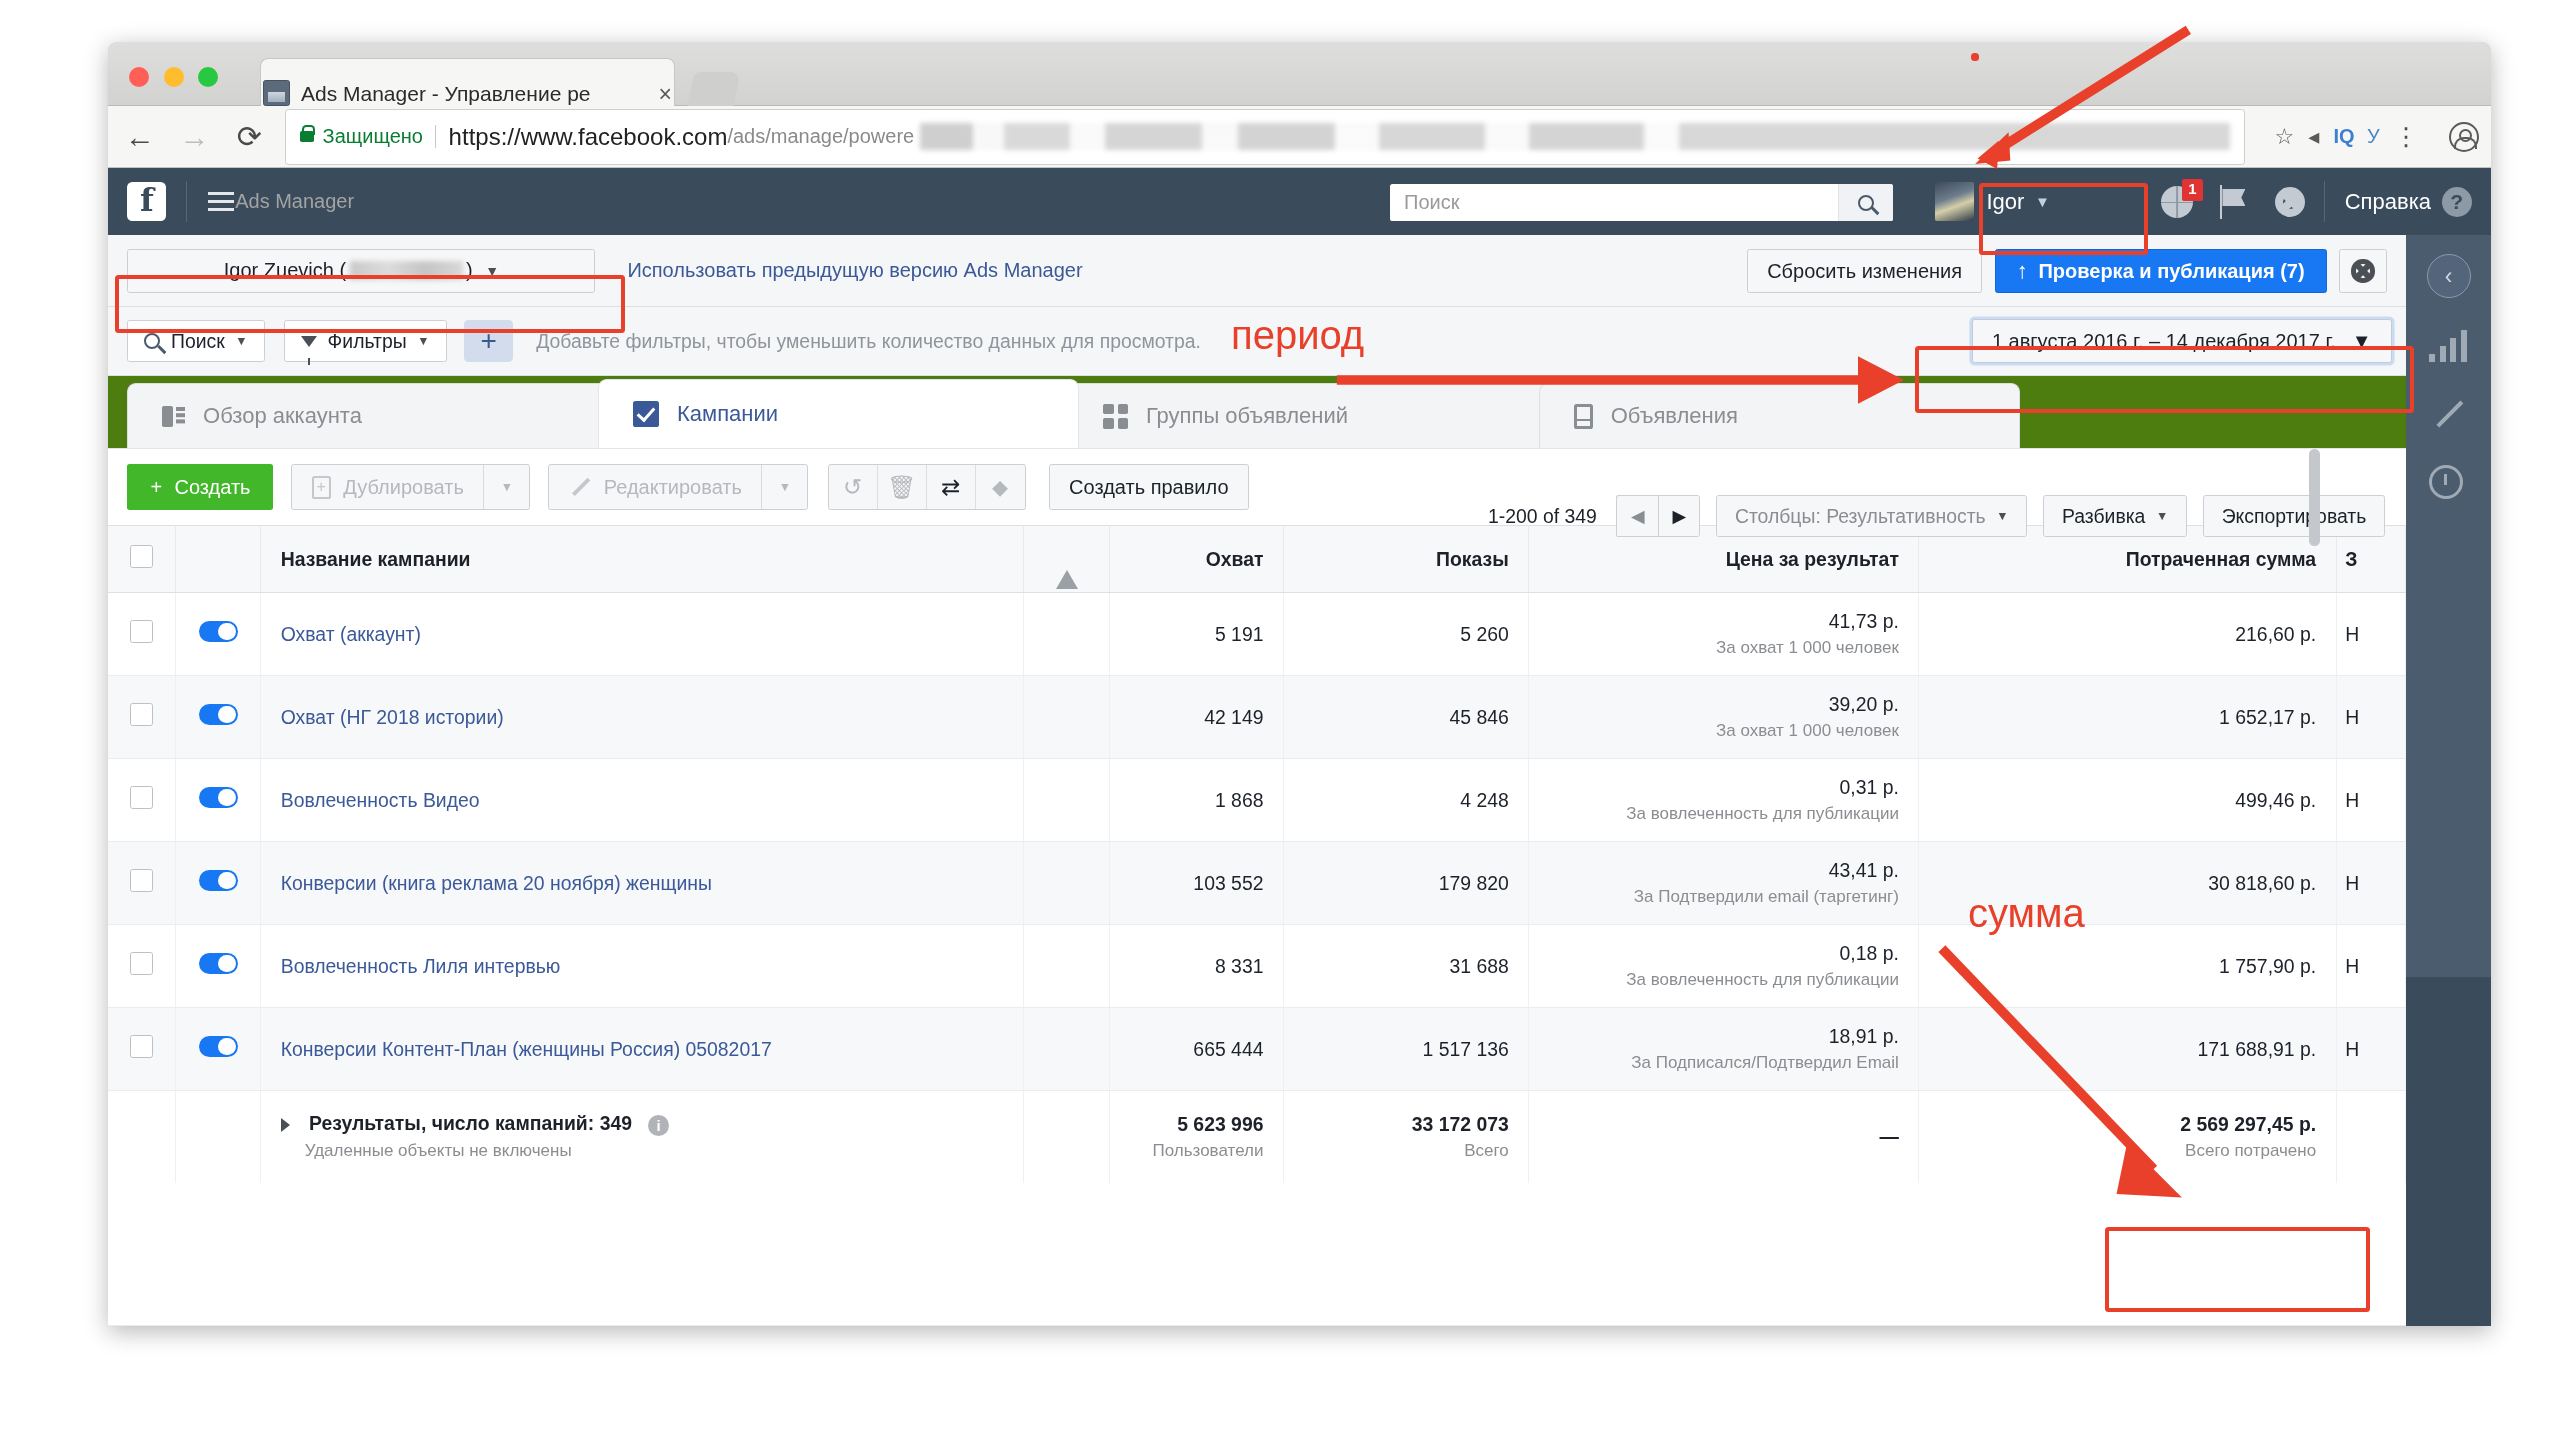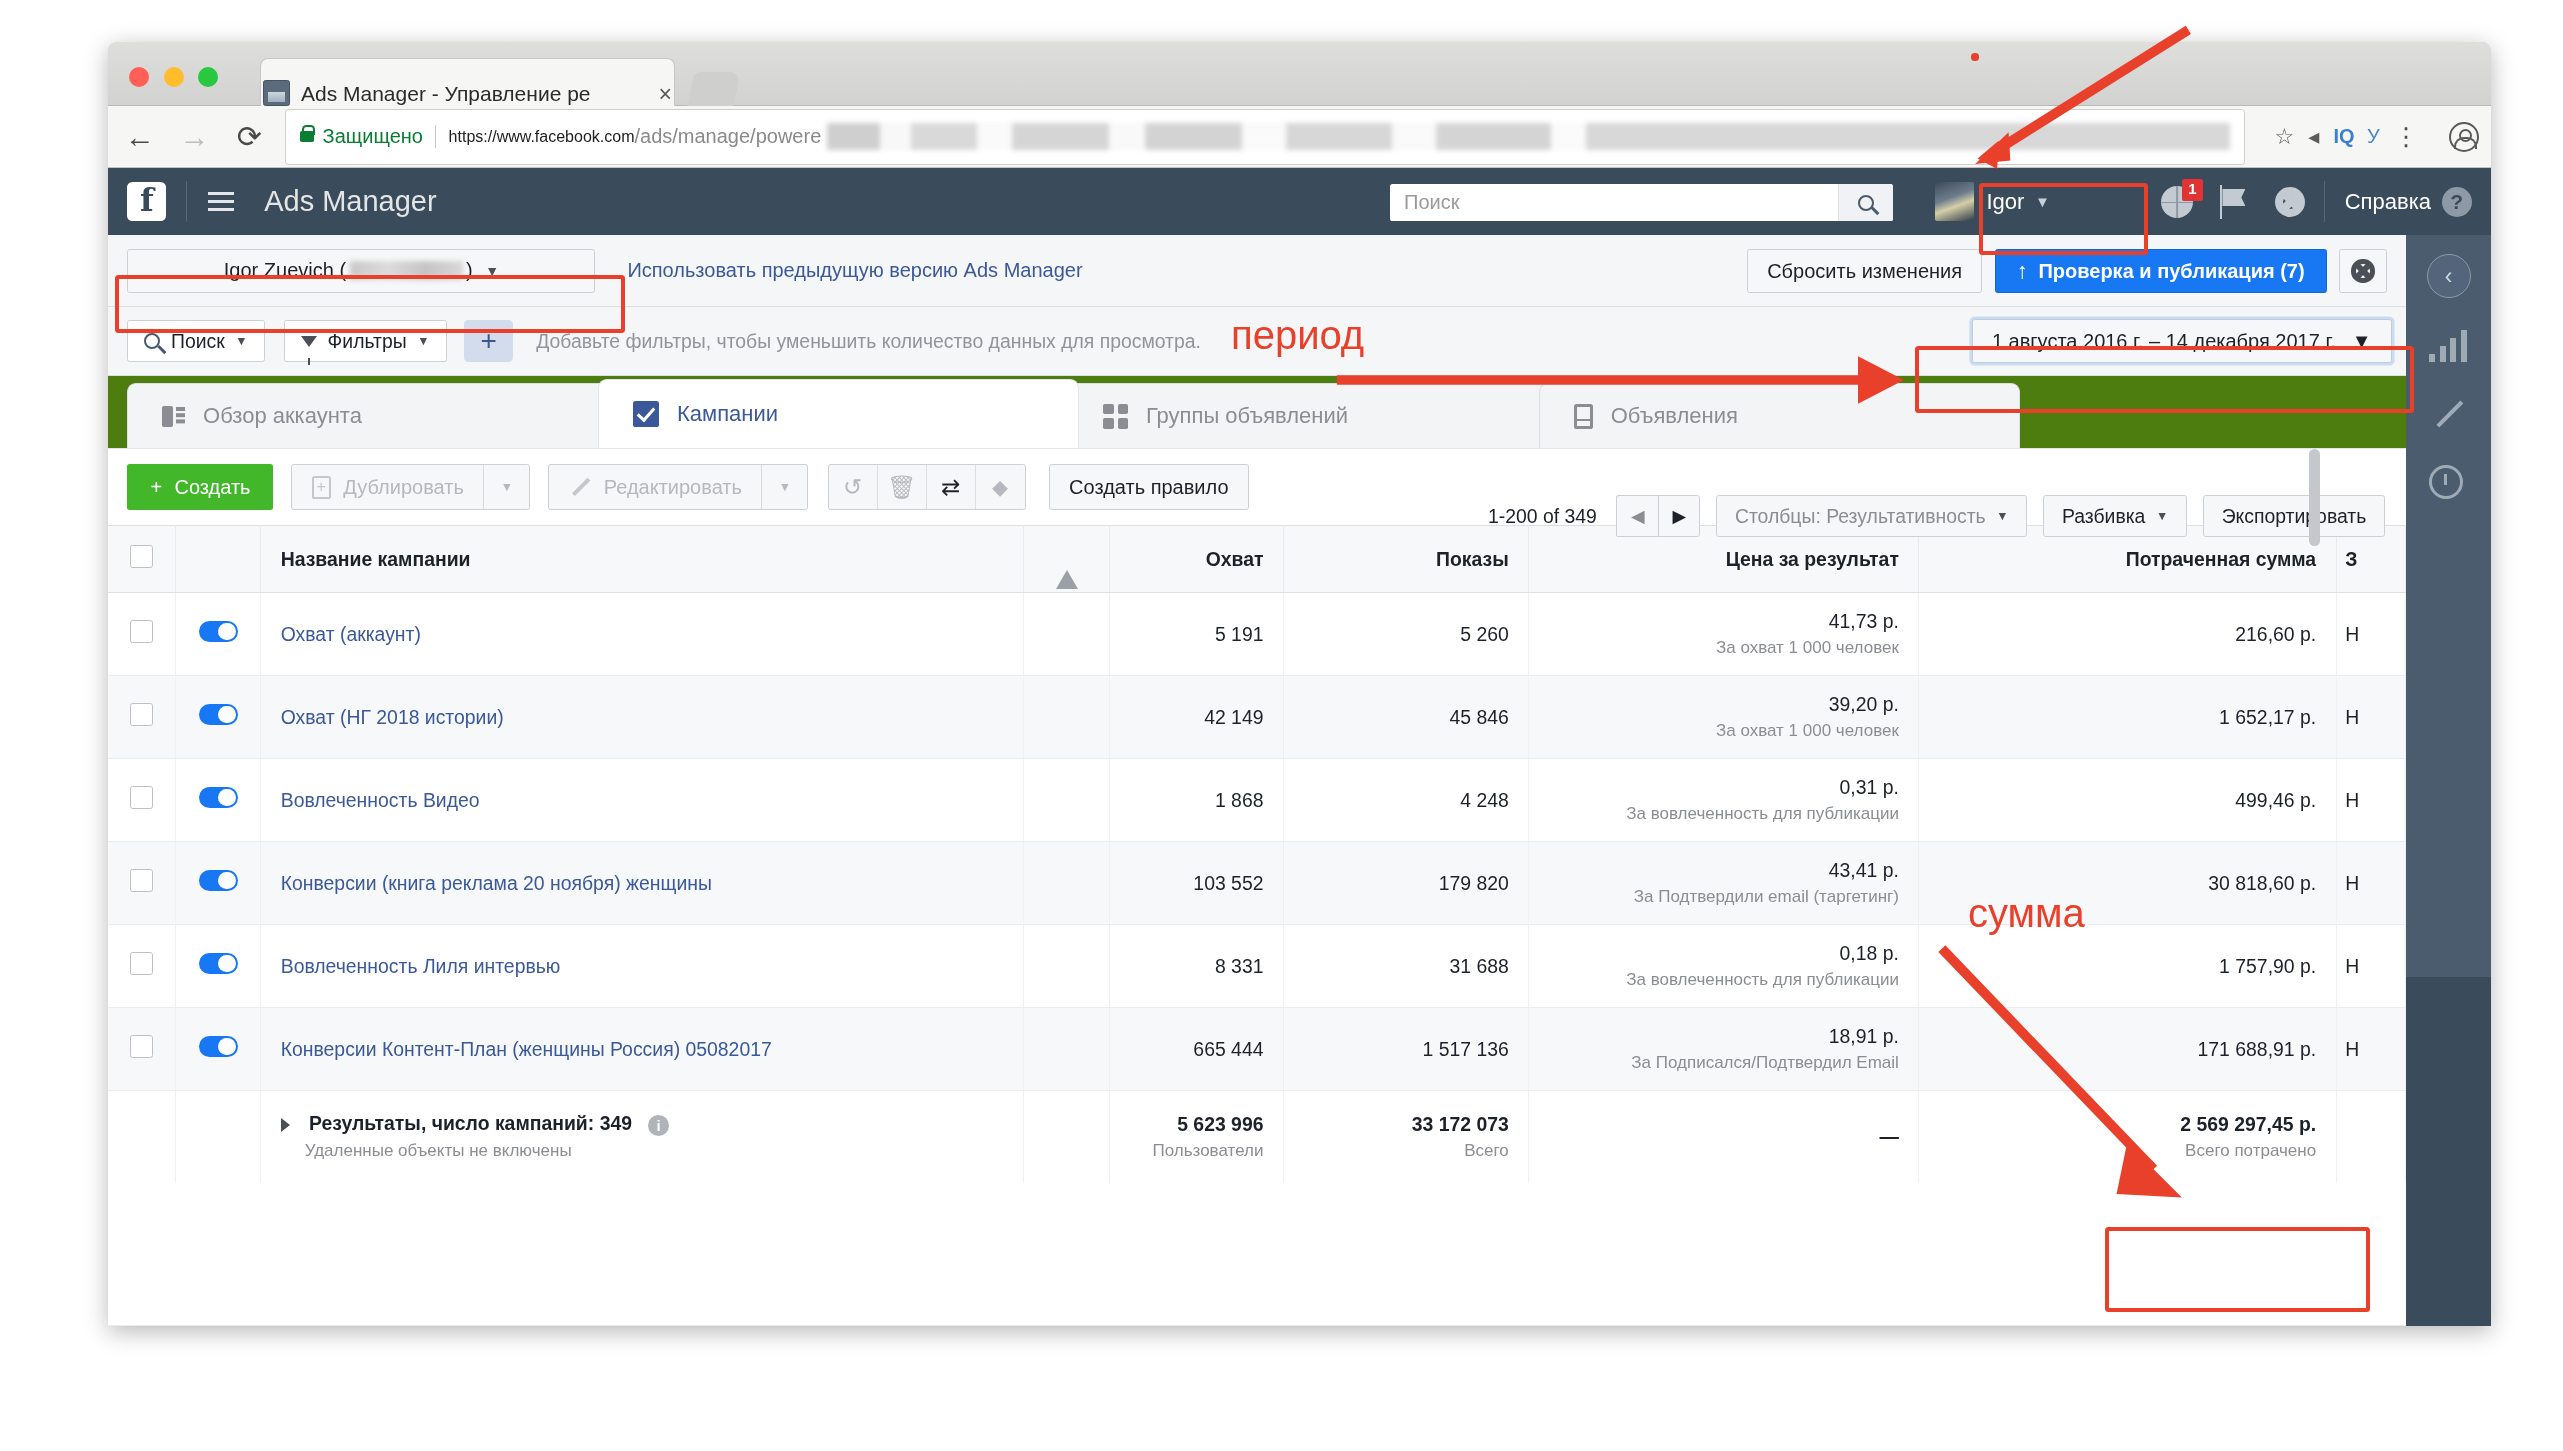--- a/index.html
+++ b/index.html
@@ -95,21 +95,21 @@
     border-radius: 1.8px; position: relative; margin-right: 8.8px;
   }
   #lock-icon::before {
     content: ""; position: absolute;
     left: 2.6px; top: -6.2px; width: 8.8px; height: 8px;
     border: 2.2px solid #0a7d33; border-bottom: none;
     border-radius: 4.4px 4.4px 0 0;
   }
   #secure-label { font-size: 20px; color: #0a7d33; margin-right: 12.4px; }
   #omni-sep { width: 0.9px; height: 23px; background: #c8c8c8; margin-right: 12.4px; }
-  #url-strong { font-size: 16px; color: #222; }
+  #url-strong { font-size: 24px; color: #222; }
   #url-rest { font-size: 20px; color: #8a8a8a; }
   #url-blur {
     flex: 1; height: 26.5px; margin-left: 5.3px;
     background:
       linear-gradient(90deg,
         rgba(195,195,195,.85) 0 53px, rgba(240,240,240,.5) 53px 84px,
         rgba(205,205,205,.8) 84px 150px, rgba(243,243,243,.45) 150px 185px,
         rgba(200,200,200,.8) 185px 282px, rgba(242,242,242,.5) 282px 318px,
         rgba(198,198,198,.8) 318px 415px, rgba(244,244,244,.5) 415px 459px,
         rgba(202,202,202,.8) 459px 565px, rgba(243,243,243,.5) 565px 609px,
@@ -157,21 +157,21 @@
     color: #3a4b5c; font-size: 32px; font-weight: bold;
     font-family: "DejaVu Serif", serif;
     display: flex; align-items: center; justify-content: center;
     line-height: 1; padding-bottom: 3.5px;
   }
   #fb-nav-sep { width: 0.9px; height: 41px; background: #55687a; margin-left: 19.4px; }
   #hamburger { width: 26.5px; margin-left: 21px; }
   #hamburger span {
     display: block; height: 2.6px; background: #e4e8ec; margin: 5.3px 0;
   }
-  #fb-nav-title { font-size: 29px; color: #e5e5e5; margin-left: 30px; }
+  #fb-nav-title { font-size: 20px; color: #a3a3a3; margin-left: 1px; }
   #fb-search {
     position: absolute; left: 1282px; top: 16px;
     width: 503px; height: 37px;
     background: #ffffff; border-radius: 2.6px;
     display: flex; align-items: center;
   }
   #fb-search-input {
     flex: 1; border: none; outline: none;
     font-size: 20px; color: #3a3a3a;
     font-family: "Liberation Sans", sans-serif;

